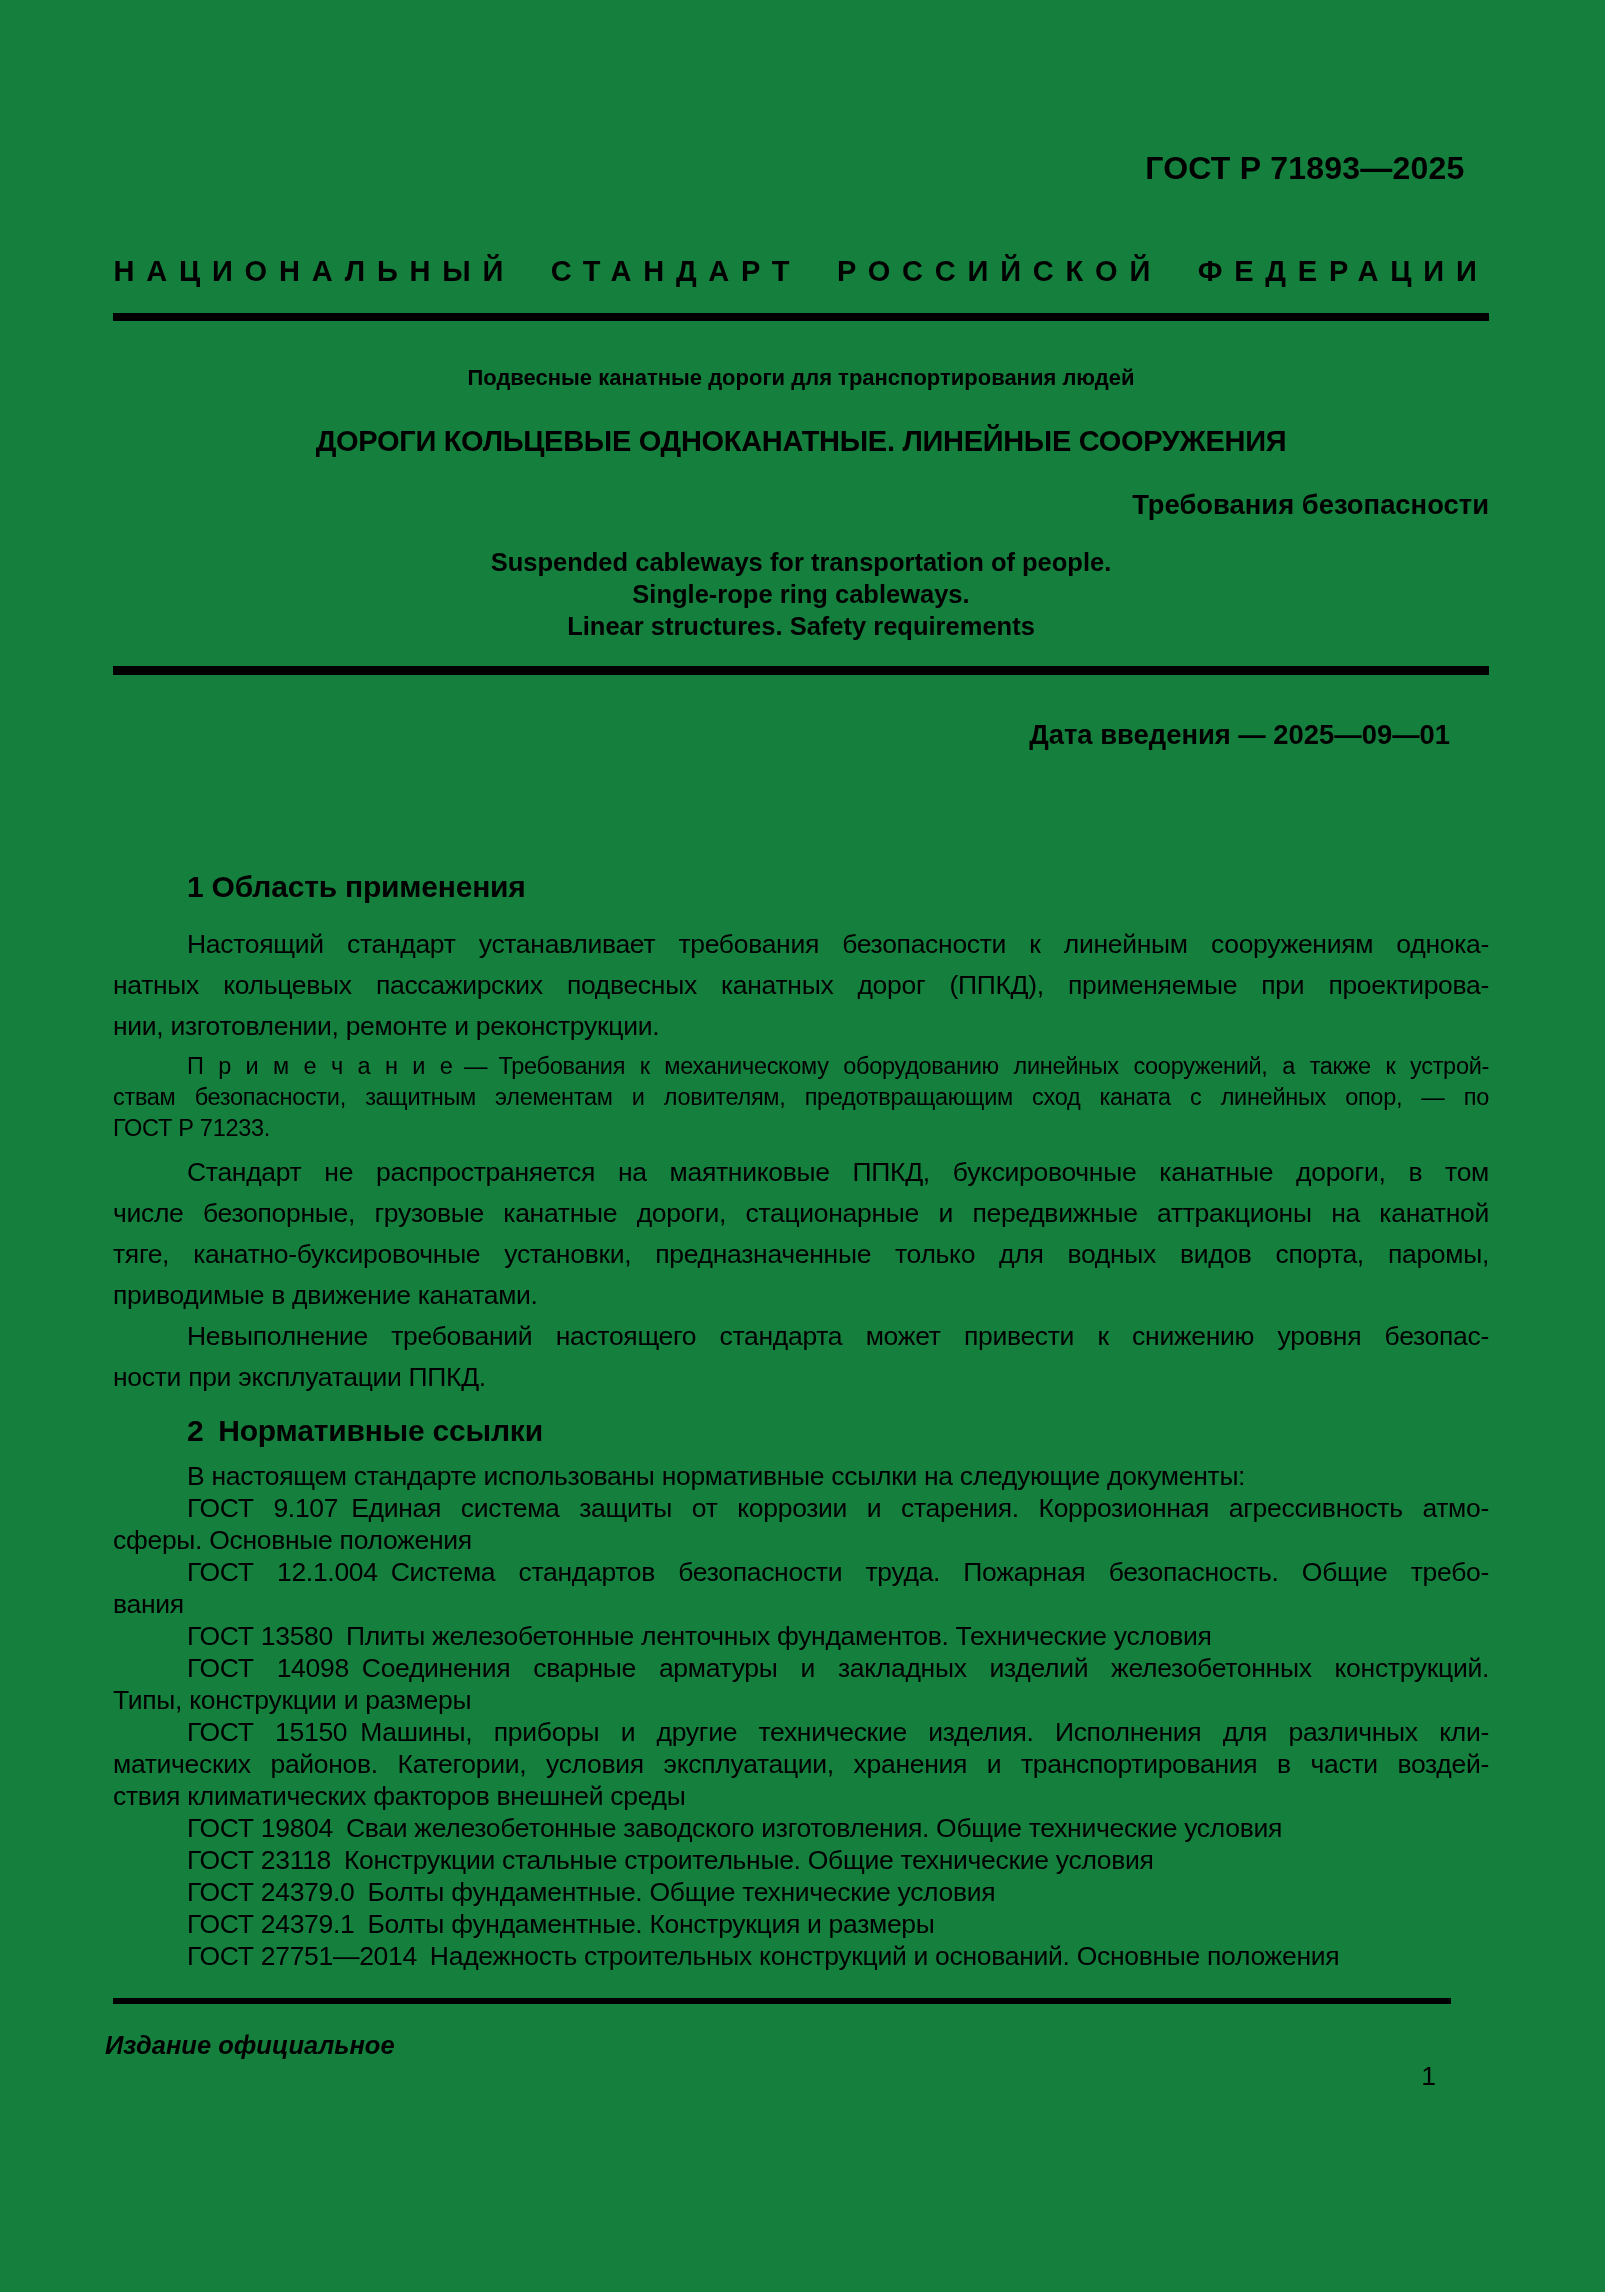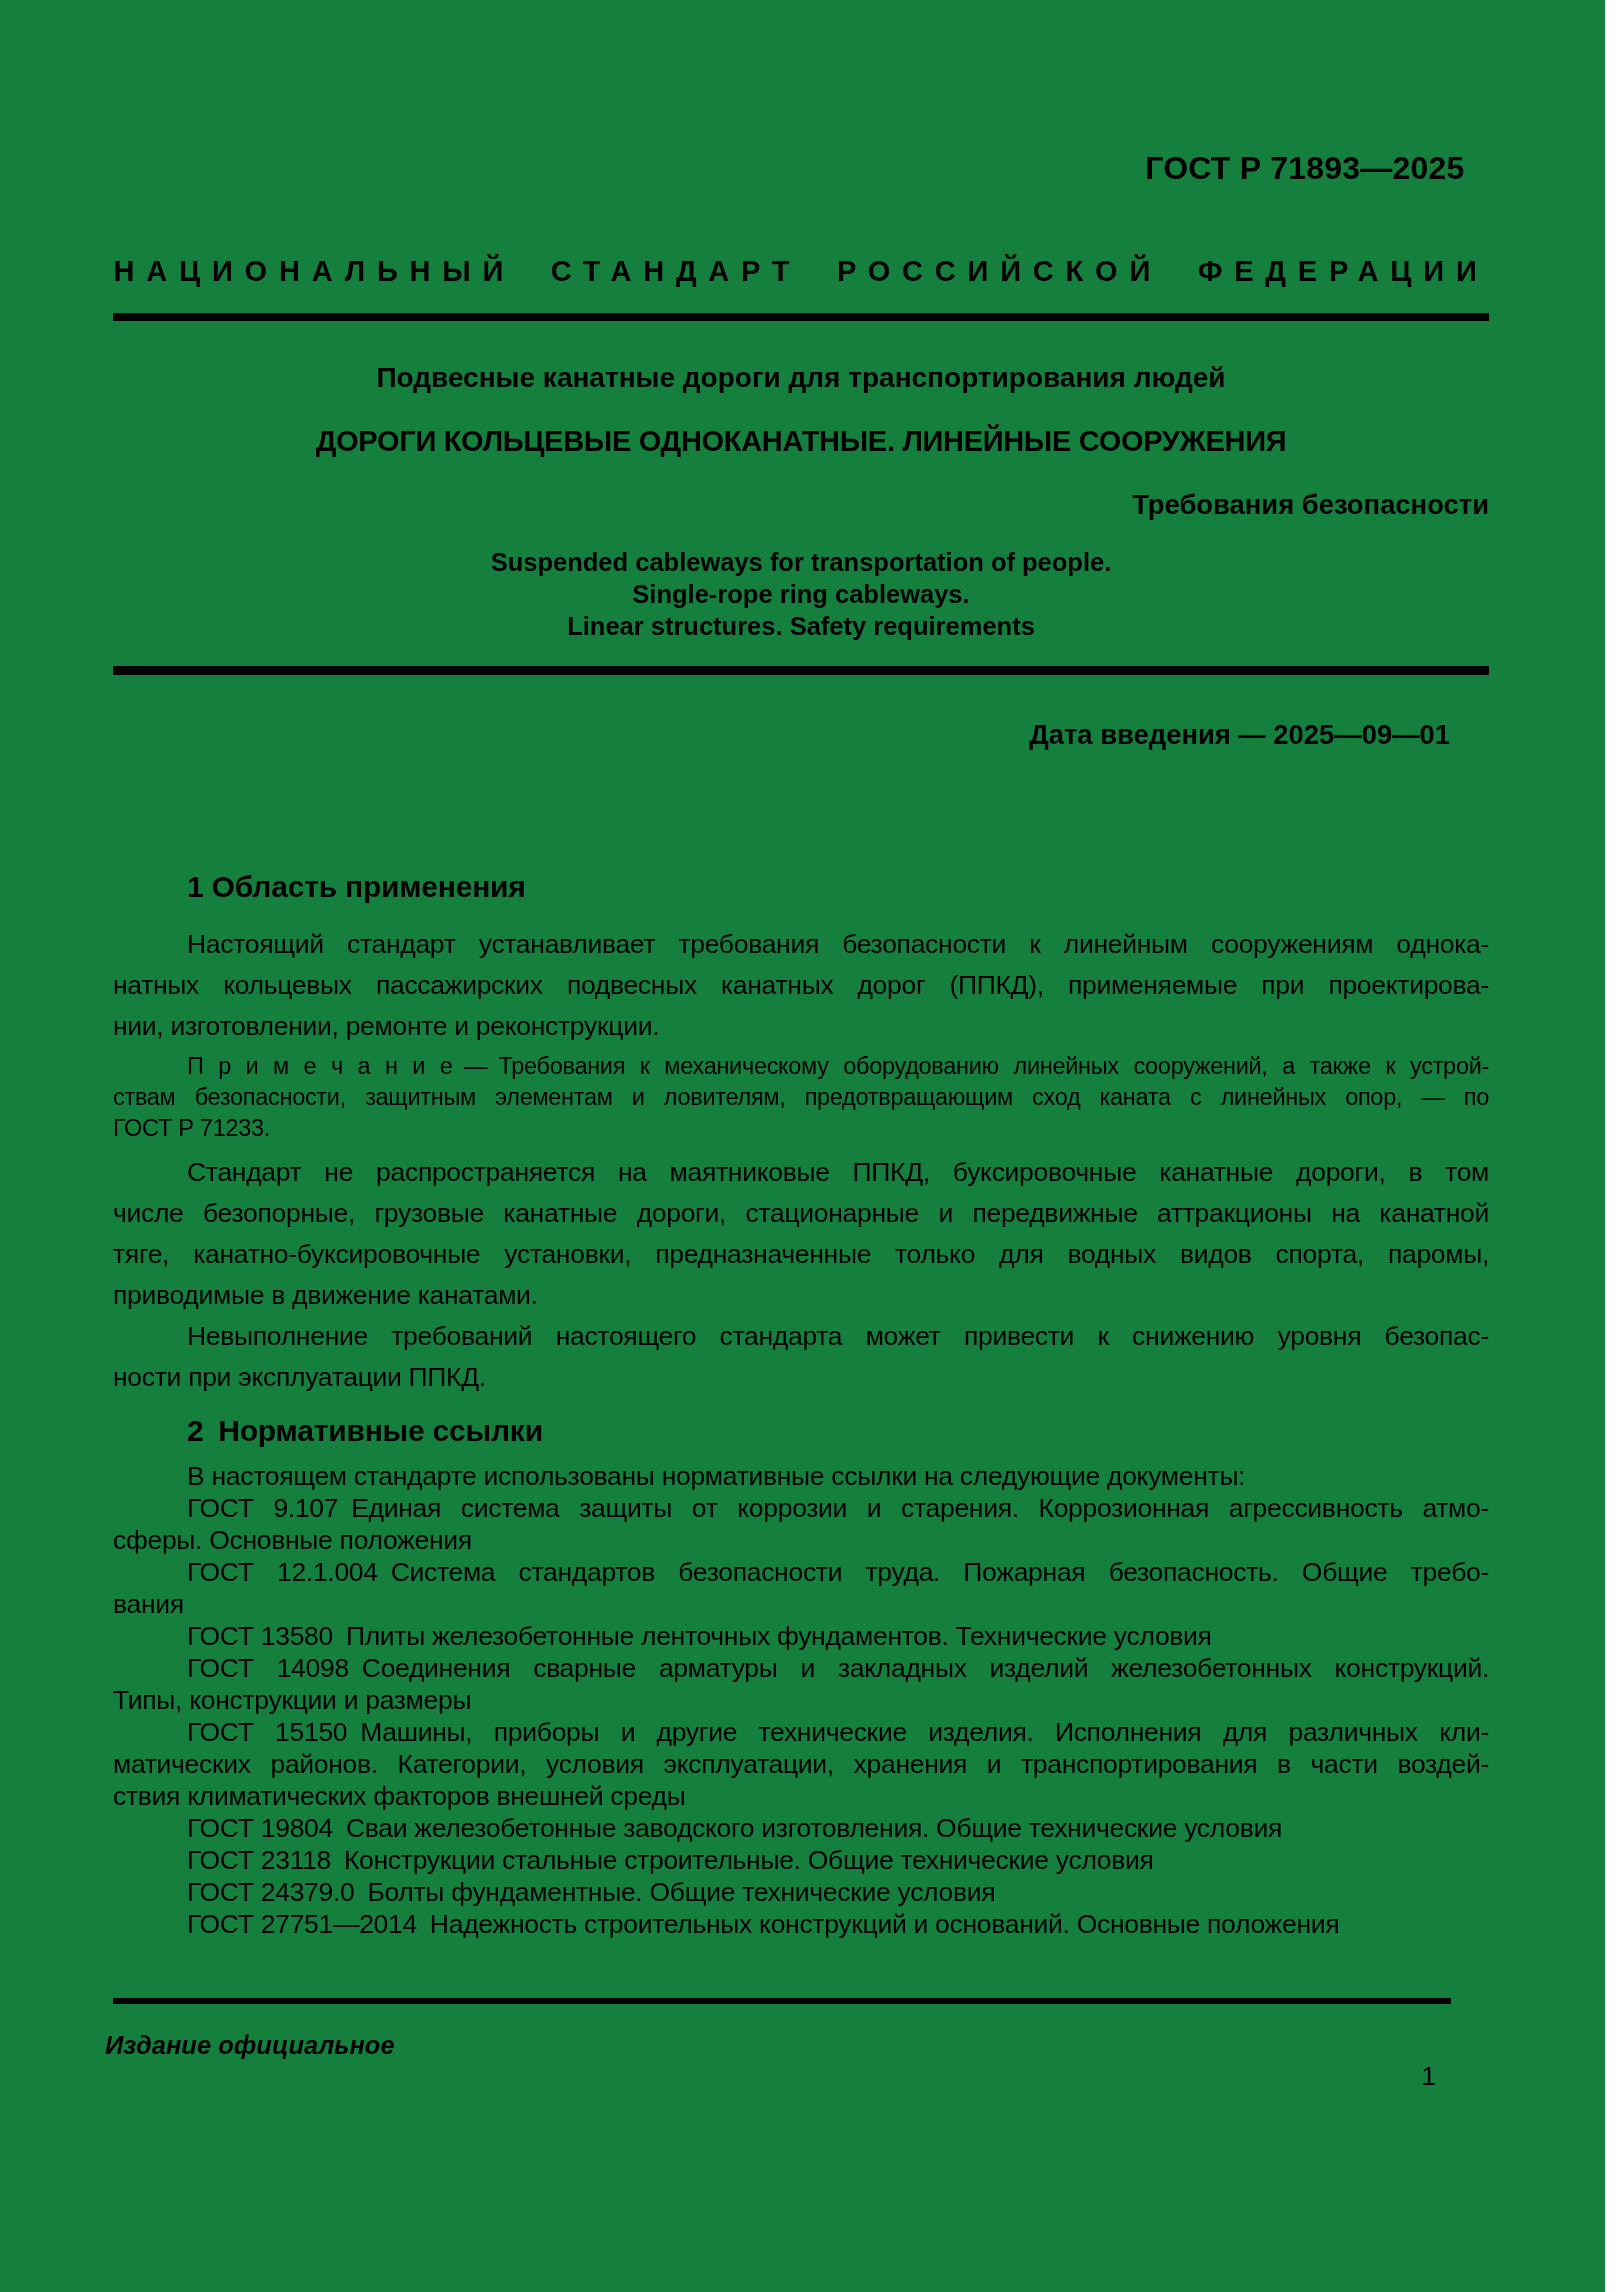--- a/index.html
+++ b/index.html
@@ -18,21 +18,21 @@
     line-height:39px; padding-right:24.5px; margin-bottom:65px;
     letter-spacing:0.2px;
   }
   .banner {
     font-size:29px; font-weight:bold; text-align:center;
     letter-spacing:11.8px; word-spacing:15.7px;
     line-height:37px; margin-bottom:22.5px; white-space:nowrap;
   }
   .rule { background:#000; }
   .rule.thick { height:8.8px; }
-  .title-subject { margin-top:39px; font-size:28px; font-weight:bold; text-align:center; line-height:35px; }
+  .title-subject { margin-top:39px; font-size:22px; font-weight:bold; text-align:center; line-height:35px; }
   .title-main    { margin-top:28px; font-size:29px; font-weight:bold; text-align:center; line-height:37px; letter-spacing:-0.3px; }
   .title-sub     { margin-top:26.5px; font-size:27.4px; font-weight:bold; text-align:right; line-height:35px; }
   .title-en      { margin-top:24.5px; font-size:25.5px; text-align:center; line-height:32px;font-weight:bold; }
   .rule2 { margin-top:23.5px; }
   .date-line {
     margin-top:42px; font-size:27.4px; font-weight:bold;
     text-align:right; line-height:35px; padding-right:39px;
   }
   .sec-heading {
     margin:0; margin-top:114px; font-size:30px; font-weight:bold;
@@ -146,20 +146,23 @@
   </div>
 
   <div class="para list-text">
     <div class="line indent">ГОСТ 23118 Конструкции стальные строительные. Общие технические условия</div>
   </div>
 
   <div class="para list-text">
     <div class="line indent">ГОСТ 24379.0 Болты фундаментные. Общие технические условия</div>
   </div>
 
+  <div class="para list-text">
+    <div class="line indent">ГОСТ 24379.1 Болты фундаментные. Конструкция и размеры</div>
+  </div>
 
   <div class="para list-text">
     <div class="line indent">ГОСТ 27751—2014 Надежность строительных конструкций и оснований. Основные положения</div>
   </div>
 
   <div class="footer-rule"></div>
   <div class="edition">Издание официальное</div>
   <div class="page-num">1</div>
 
 </div>

